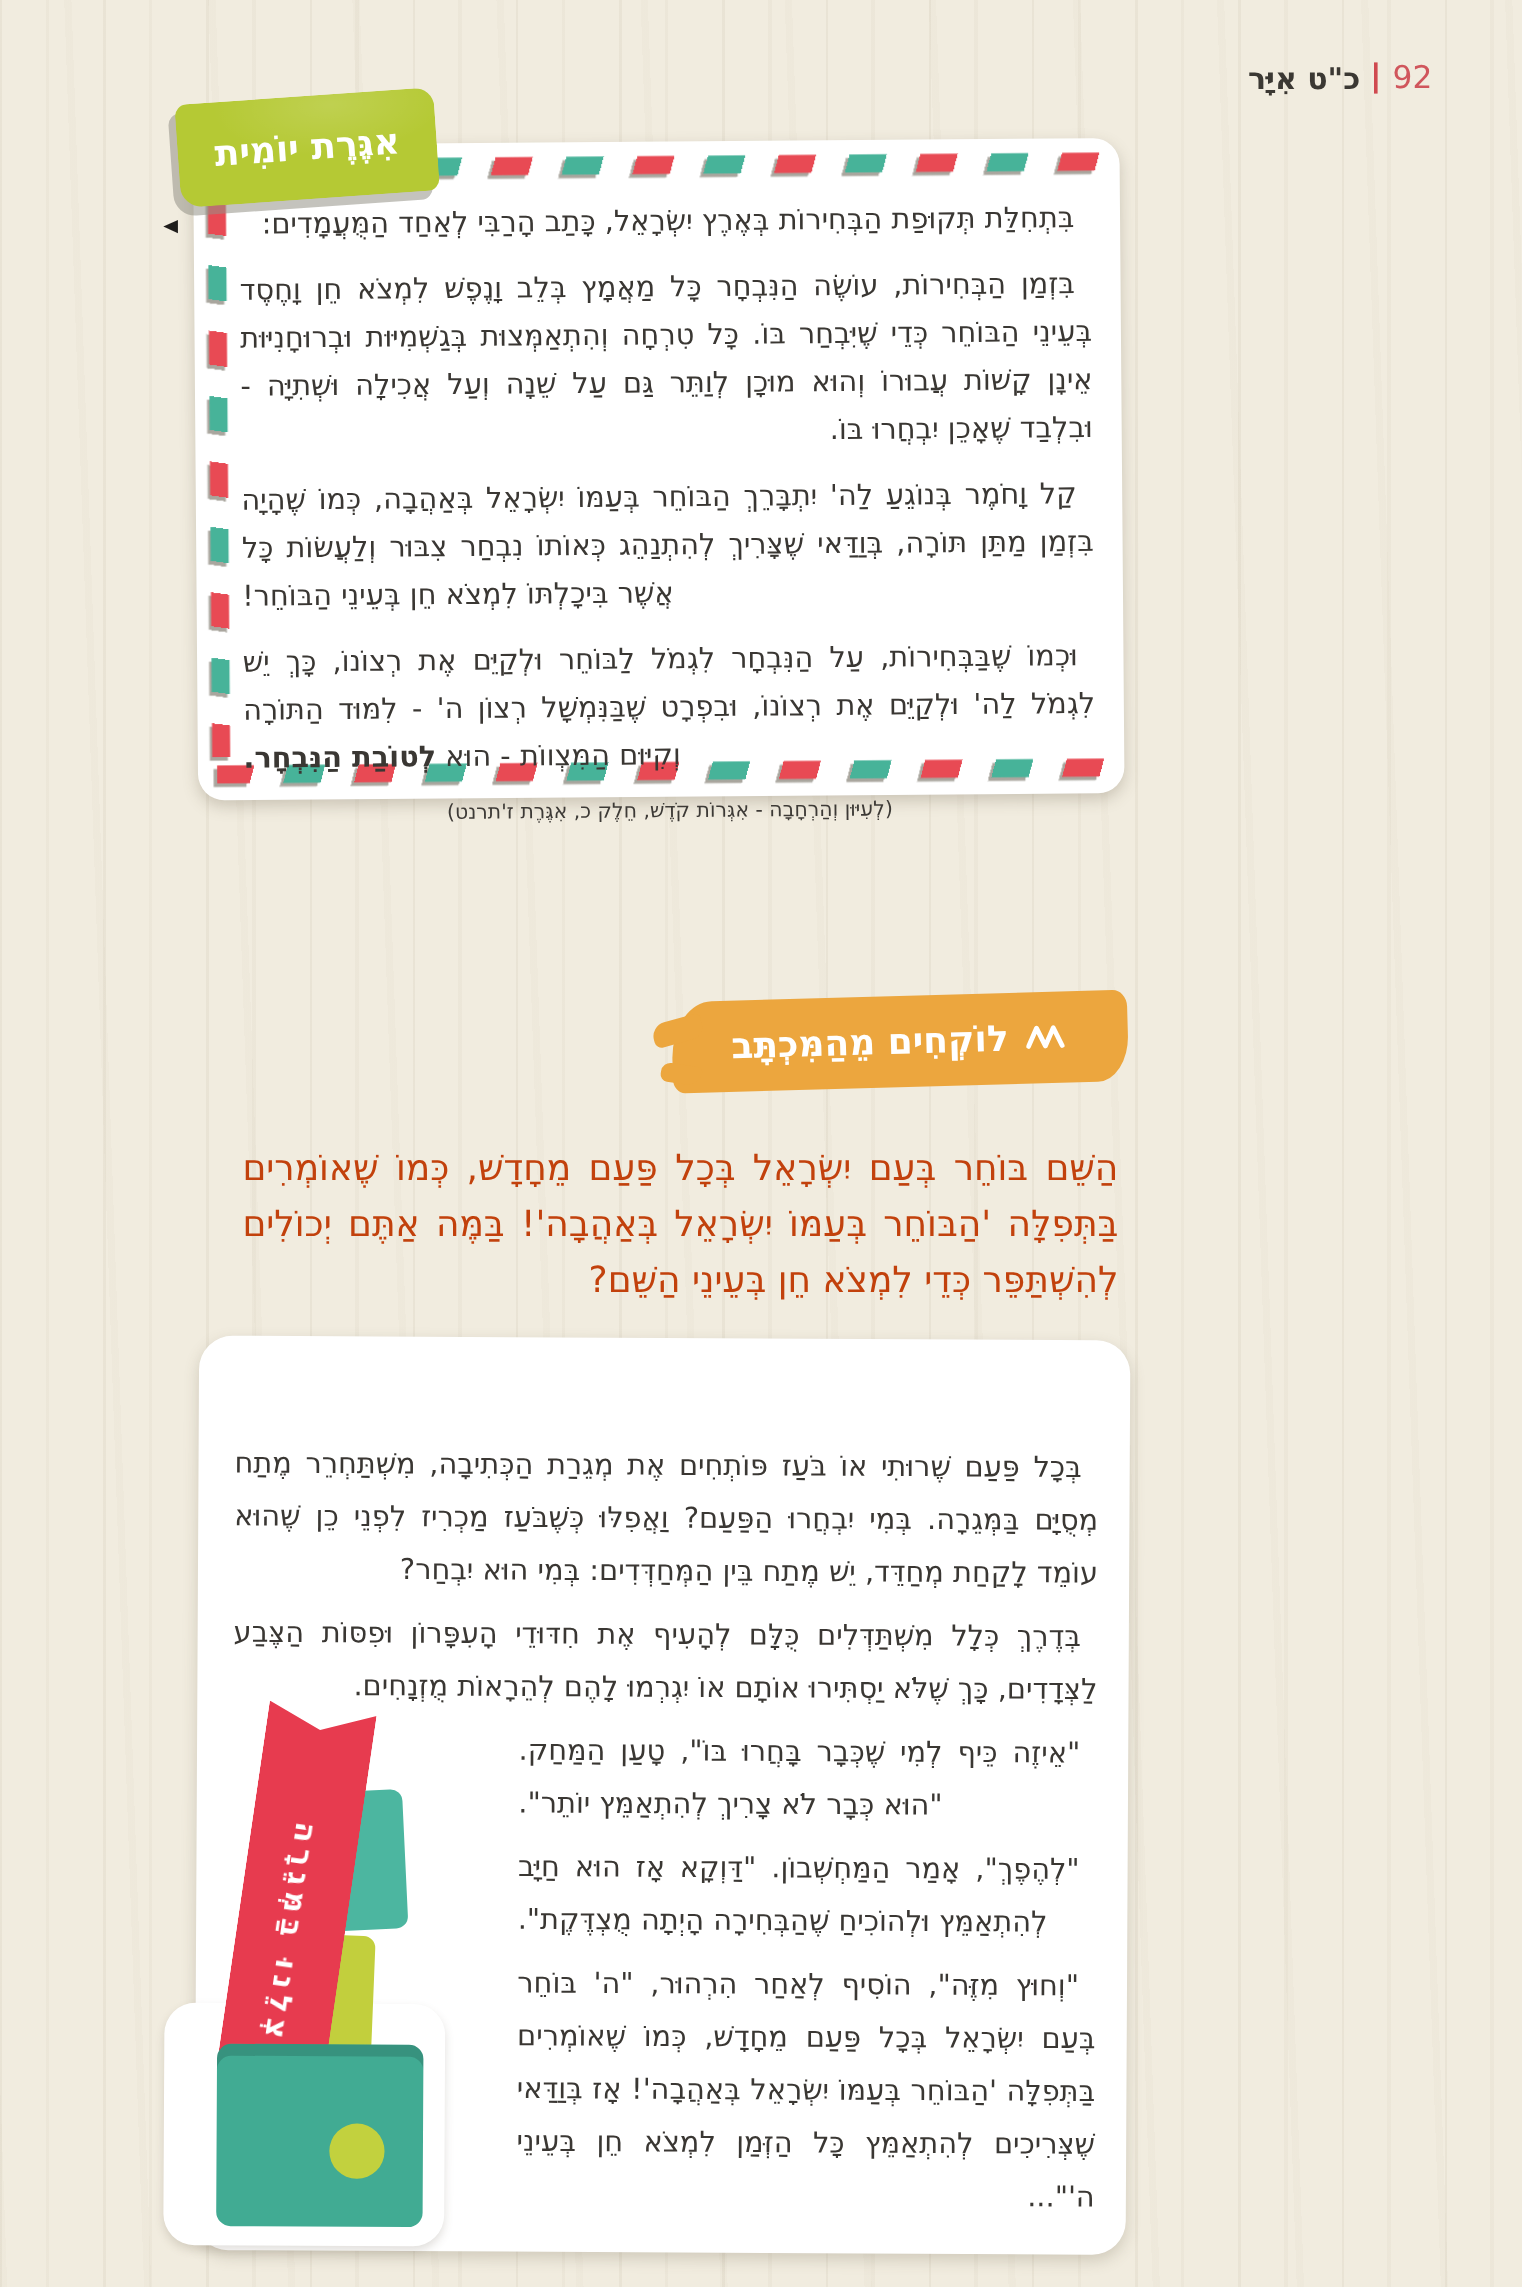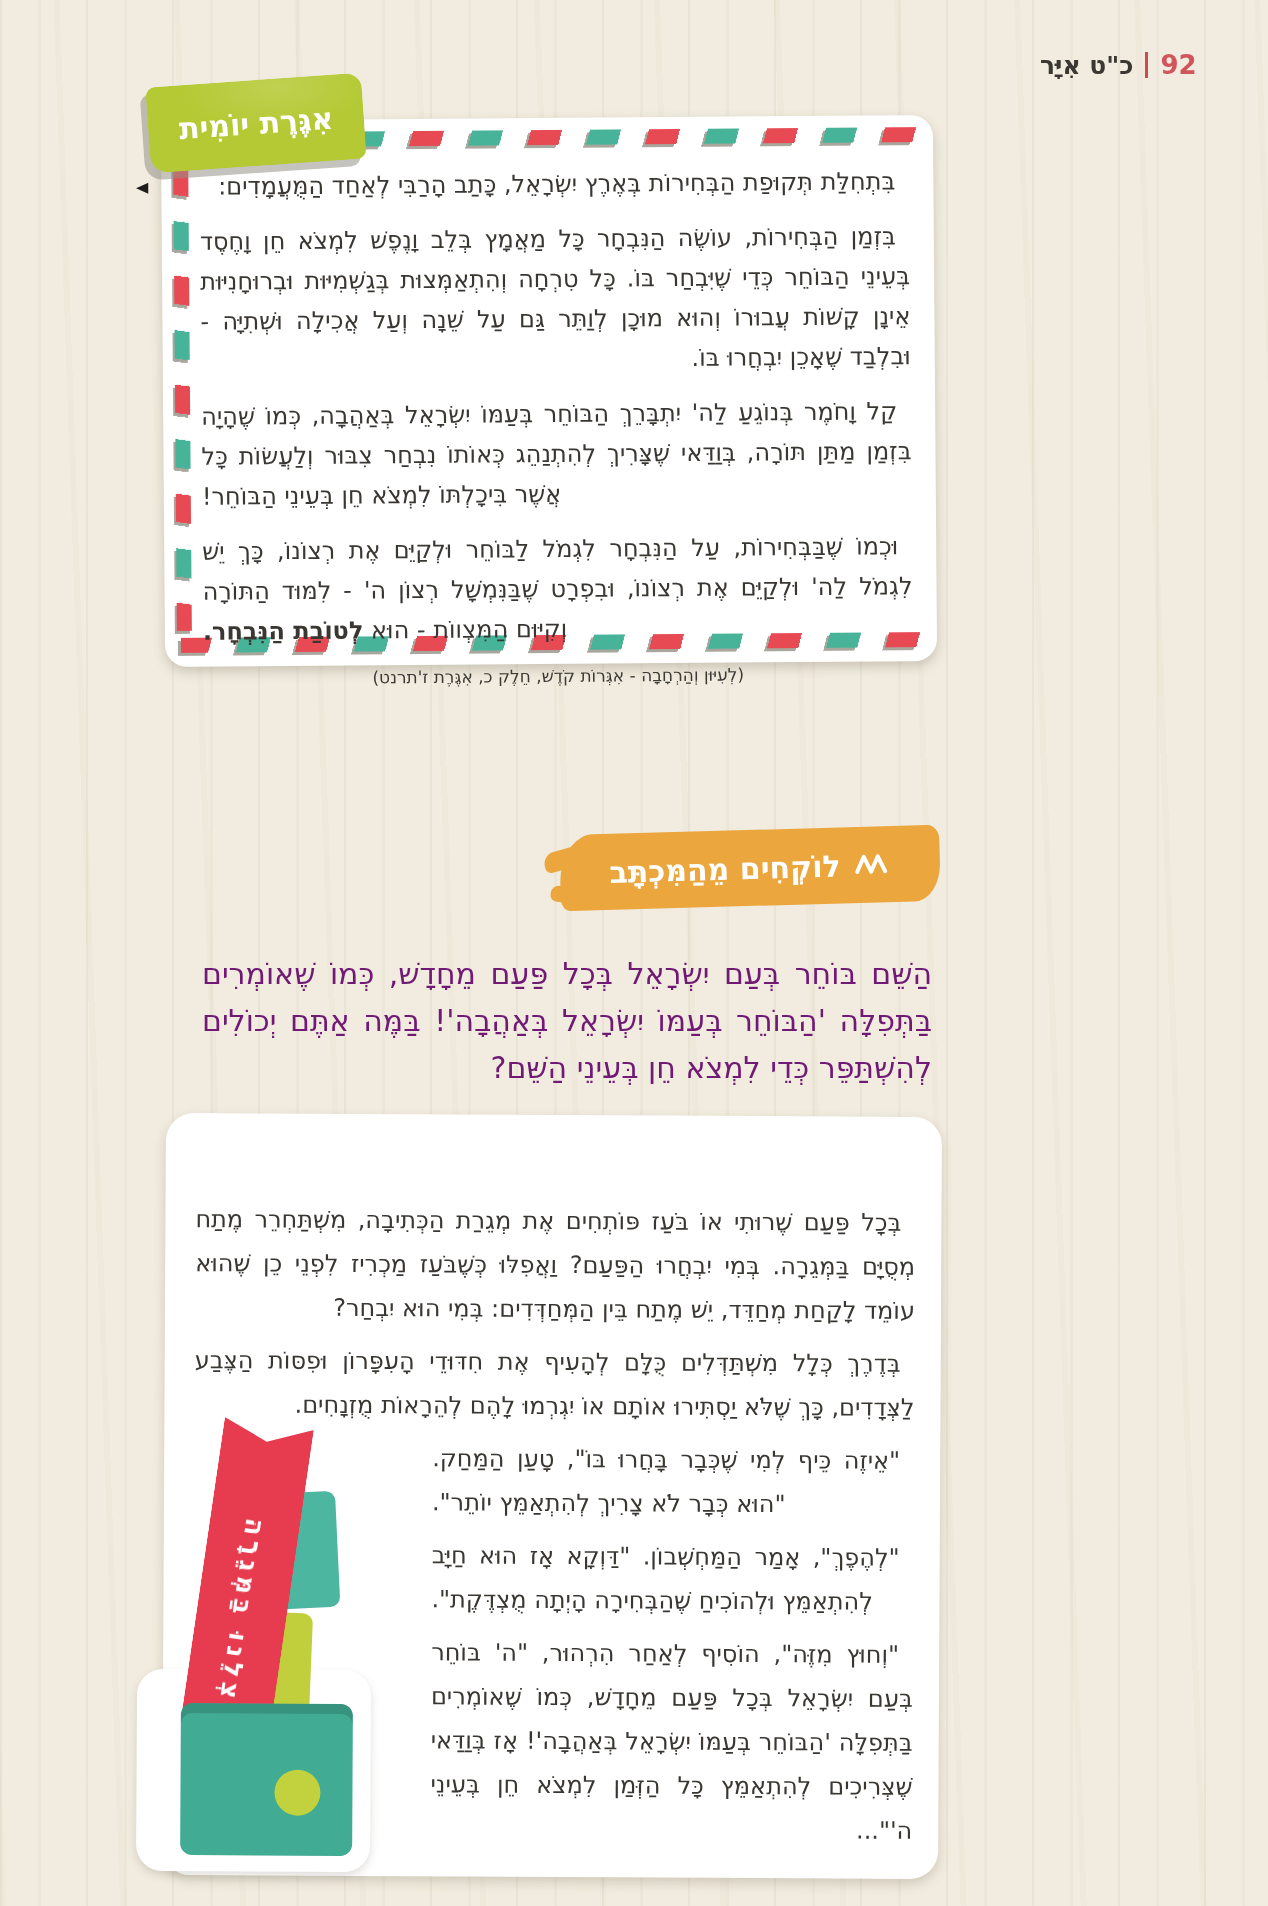--- a/index.html
+++ b/index.html
@@ -12,21 +12,21 @@
     font-family:"DejaVu Sans", sans-serif;
     direction:rtl;
     color:#3b3833;
   }
   .abs{position:absolute;}
 
   
   .page-header{top:50px;left:1040px;display:flex;flex-direction:row;align-items:center;gap:12px;direction:ltr;}
   .page-date{font-size:25px;font-weight:bold;color:#3b3833;}
   .page-divider{width:3px;height:26px;background:#d04a50;}
-  .page-number{font-size:26px;color:#d0565c;font-weight:bold;}
+  .page-number{font-size:26px;color:#d0565c;}
 
   
   .green-tag{
     left:148px;top:80px;width:216px;height:86px;
     background:#b5c934;
     border-radius:10px 16px 10px 18px;
     transform:rotate(-4deg);
     box-shadow:-6px 7px 0 rgba(148,145,134,.55);
     display:flex;align-items:center;justify-content:center;
     z-index:6;
@@ -87,21 +87,21 @@
   .orange-tag::after{
     content:"";position:absolute;left:-10px;bottom:8px;width:34px;height:16px;
     background:#eca63e;border-radius:8px 4px 12px 6px;transform:rotate(10deg);
   }
   .orange-tag .tag-text{color:#fff;font-size:30px;font-weight:bold;}
   .scribble{display:inline-flex;align-items:center;}
 
   
   .lesson-text{
     left:202px;top:950px;width:730px;
-    font-size:30px;line-height:47px;color:#701a75;
+    font-size:30px;line-height:47px;color:#c2410c;
   }
 
   
   .story-card{
     left:164px;top:1115px;width:776px;height:762px;
     background:#fff;border-radius:28px;
     box-shadow:0 5px 12px rgba(90,80,60,.22);
     transform:rotate(0.3deg);
     z-index:3;
   }

